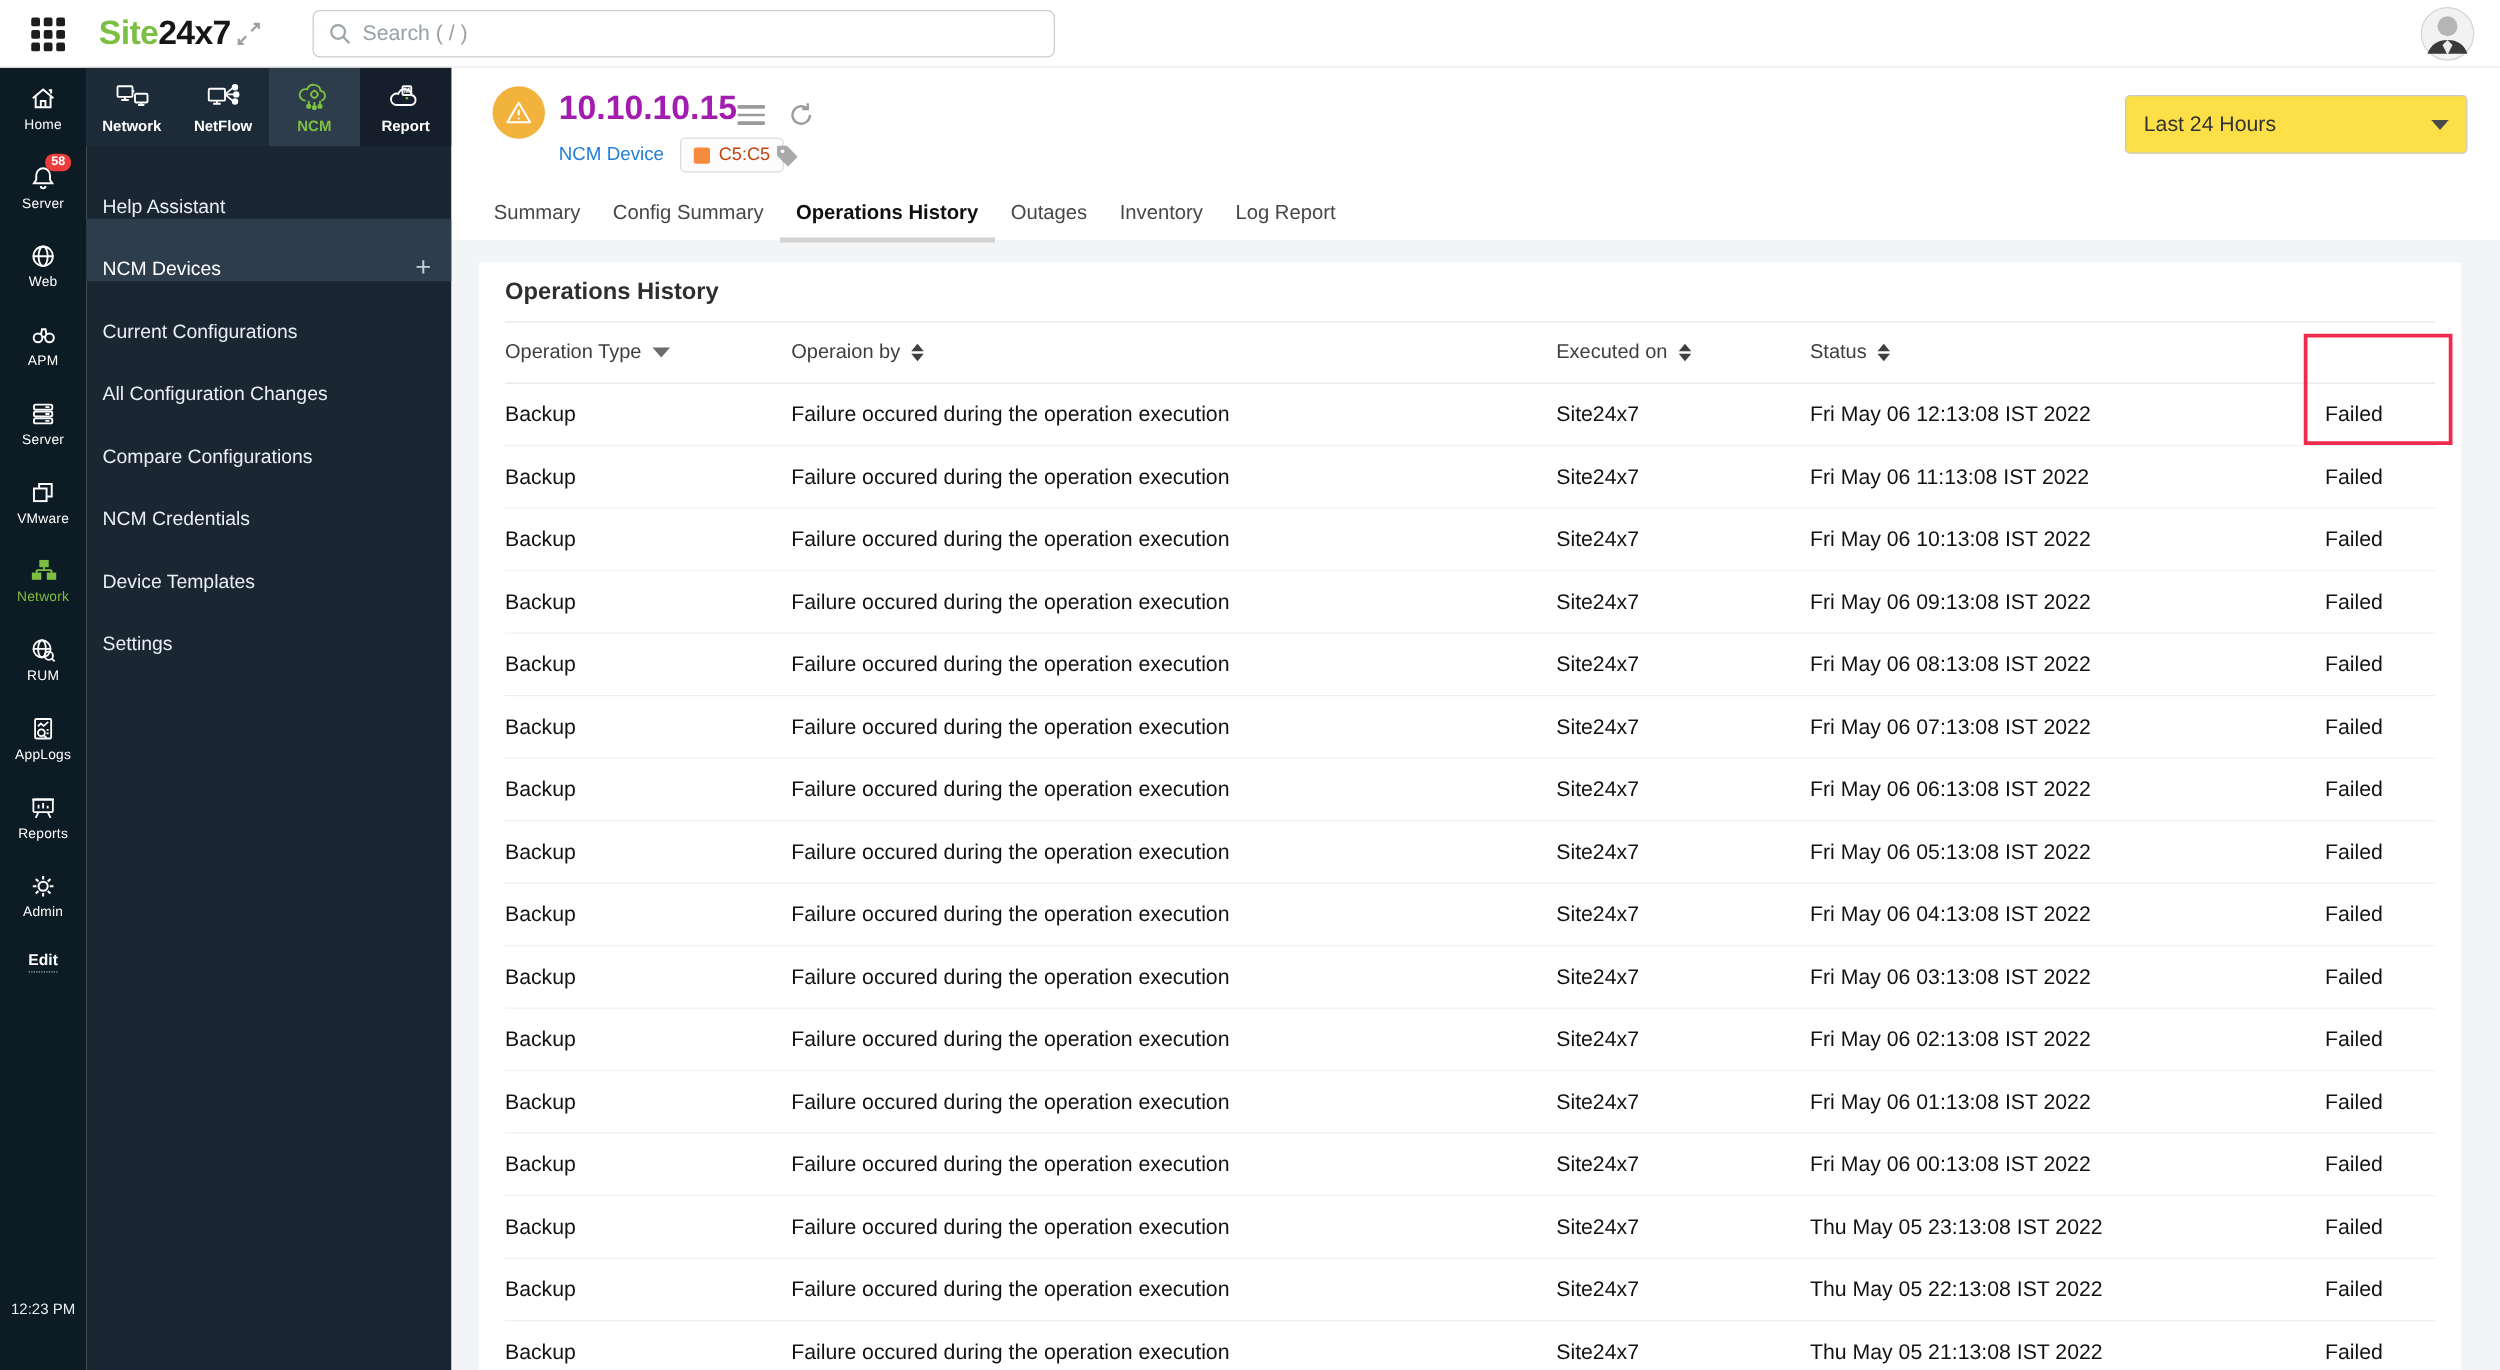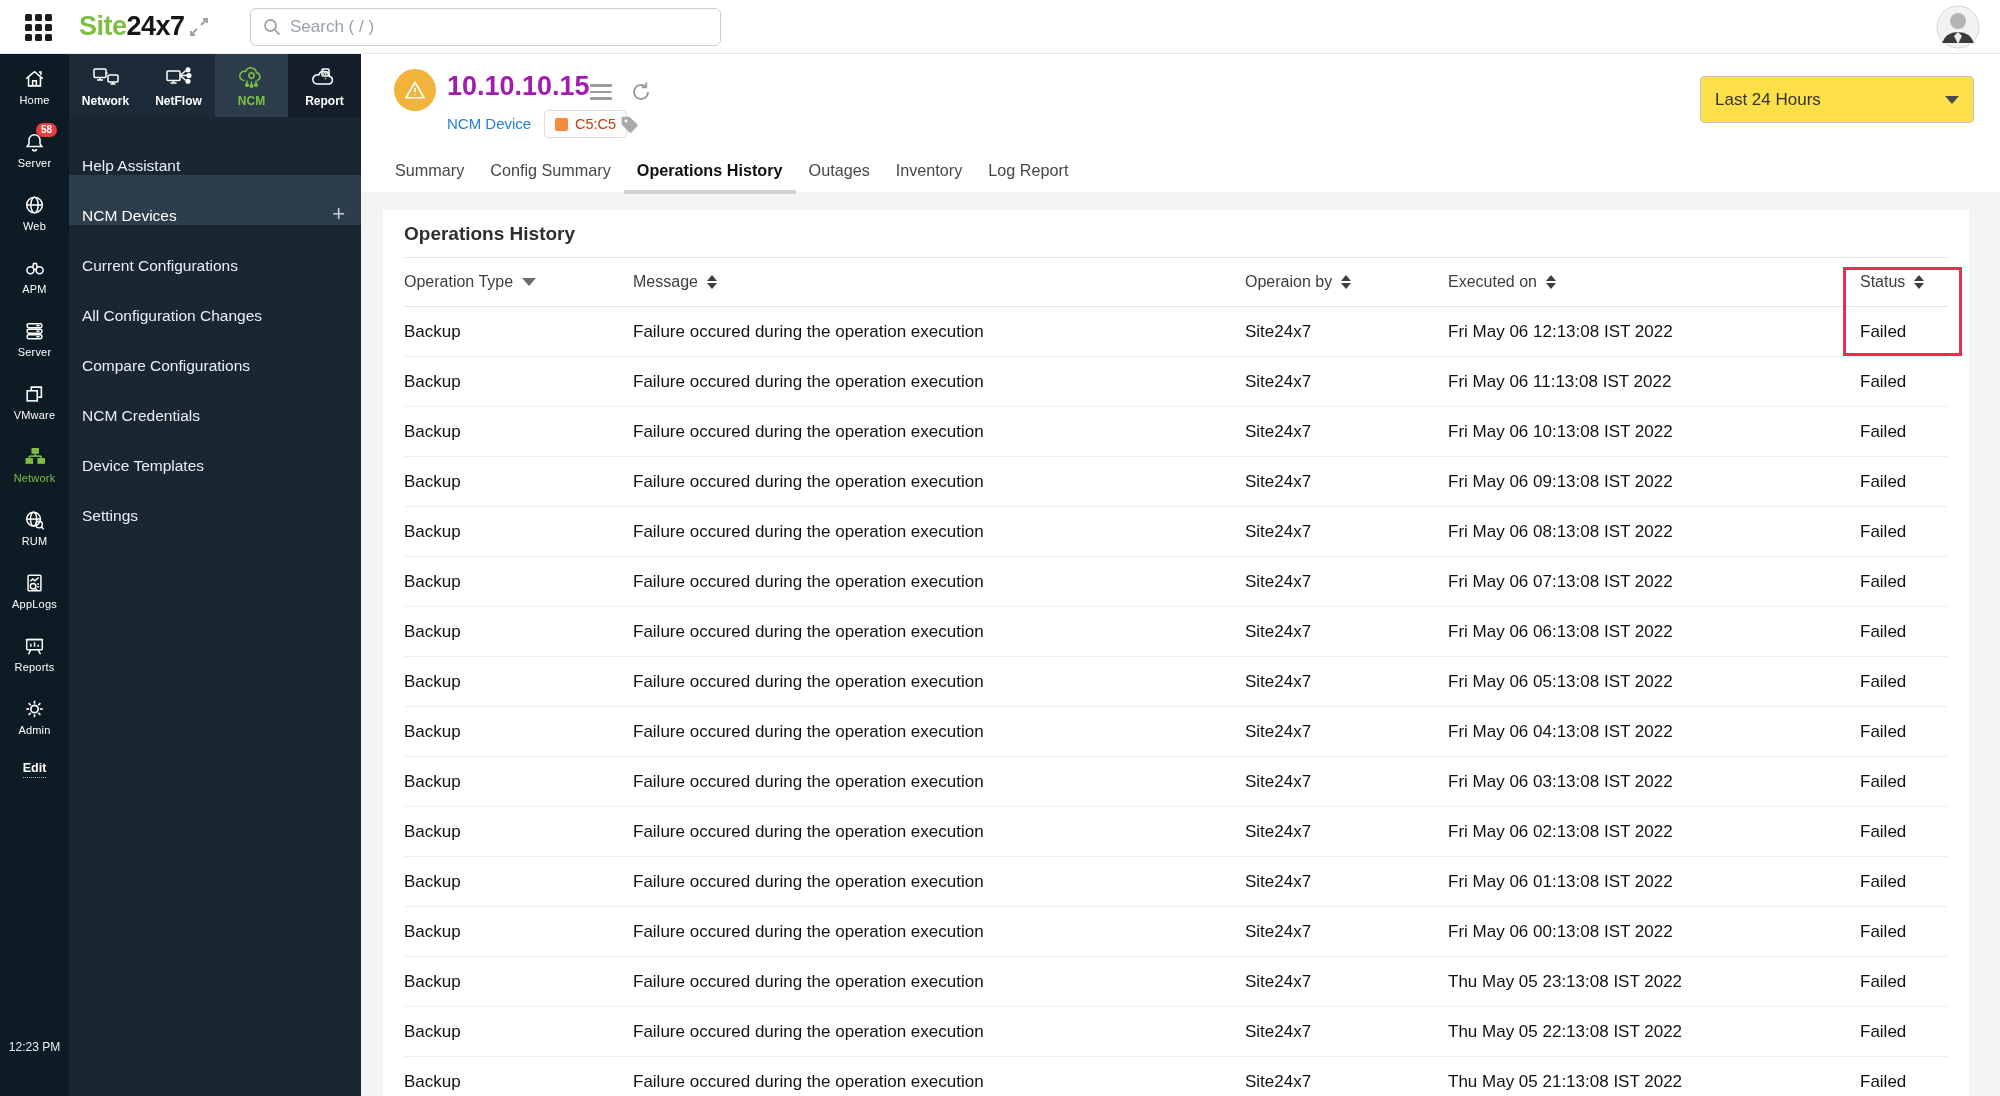--- a/index.html
+++ b/index.html
@@ -19,21 +19,21 @@
     position:absolute; left:25px; top:14px; width:27px; height:27px;
     display:grid; grid-template-columns:repeat(3,7px); grid-template-rows:repeat(3,7px); gap:3px;
     cursor:pointer;
   }
   .appgrid span { background:#1d1d1d; border-radius:1.5px; }
   .logo { position:absolute; left:79px; top:11px; font-size:27px; font-weight:700; letter-spacing:-0.5px; cursor:pointer; }
   .logo .lg { color:#7dbf42; }
   .logo .lb { color:#161616; }
   .expand-ic { position:absolute; left:189px; top:17px; }
   .searchbox {
-    position:absolute; left:250px; top:8px; width:471px; height:38px;
+    position:absolute; left:250px; top:8px; width:594px; height:38px;
     border:1.5px solid #c9cdd1; border-radius:6px; background:#fff;
     display:flex; align-items:center; padding:0 12px; gap:9px;
   }
   .searchbox input {
     border:none; outline:none; flex:1; font-size:17px; color:#333;
     font-family:"Liberation Sans", sans-serif; background:transparent;
   }
   .searchbox input::placeholder { color:#97a1a8; }
   .avatar { position:absolute; left:1936px; top:5px; width:44px; height:44px; cursor:pointer; }
 
@@ -434,27 +434,20 @@
     </div>
 
     <div class="card">
       <div class="card-heading">Operations History</div>
       <div class="thead">
         <div class="th">
           <span>Operation Type</span>
           <span class="filter-caret"></span>
         </div>
         <div class="th">
-          <span>Message</span>
-          <span class="sort-ic">
-              <span class="up"></span>
-              <span class="dn"></span>
-            </span>
-        </div>
-        <div class="th">
           <span>Operaion by</span>
           <span class="sort-ic">
               <span class="up"></span>
               <span class="dn"></span>
             </span>
         </div>
         <div class="th">
           <span>Executed on</span>
           <span class="sort-ic">
               <span class="up"></span>

